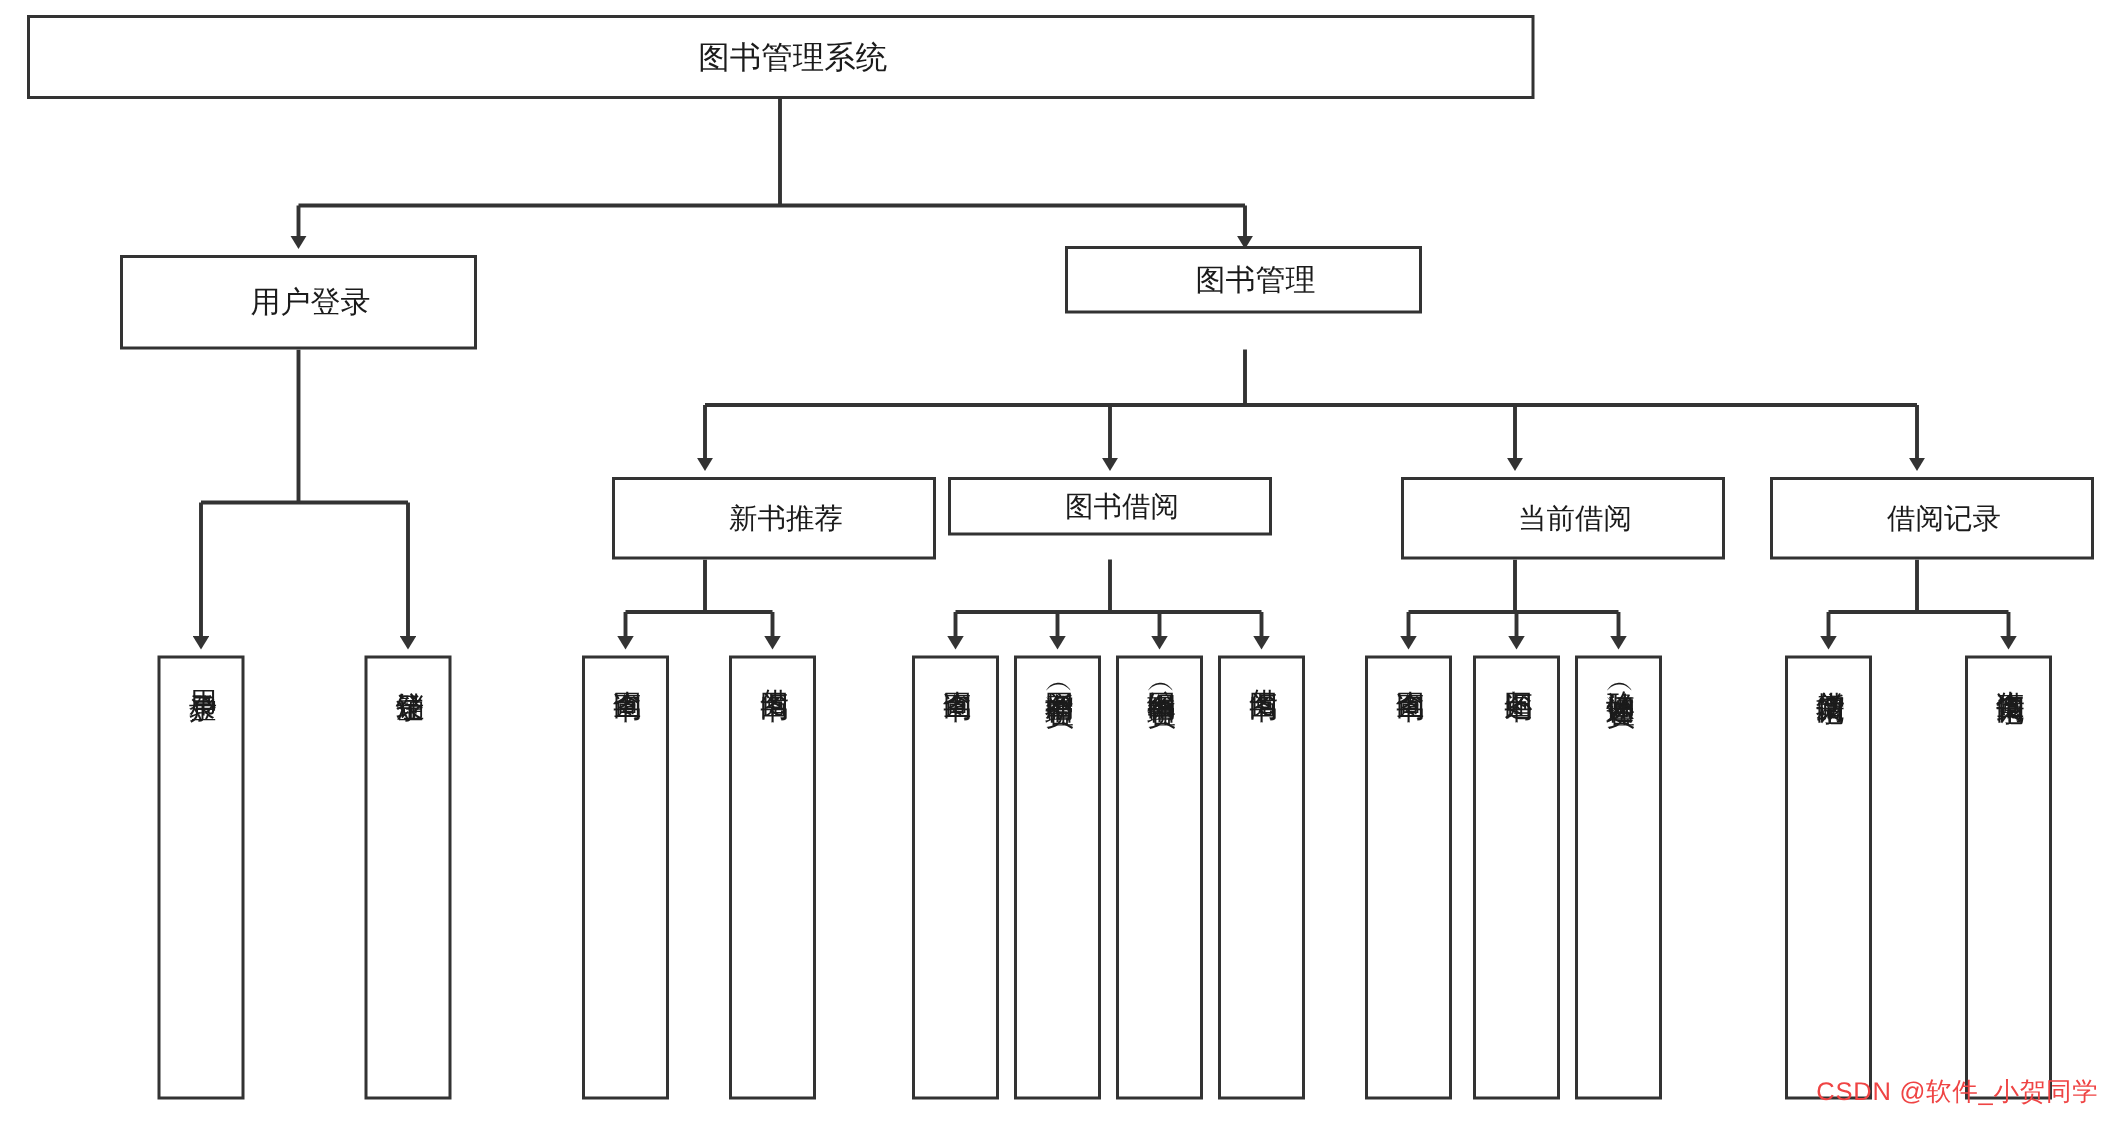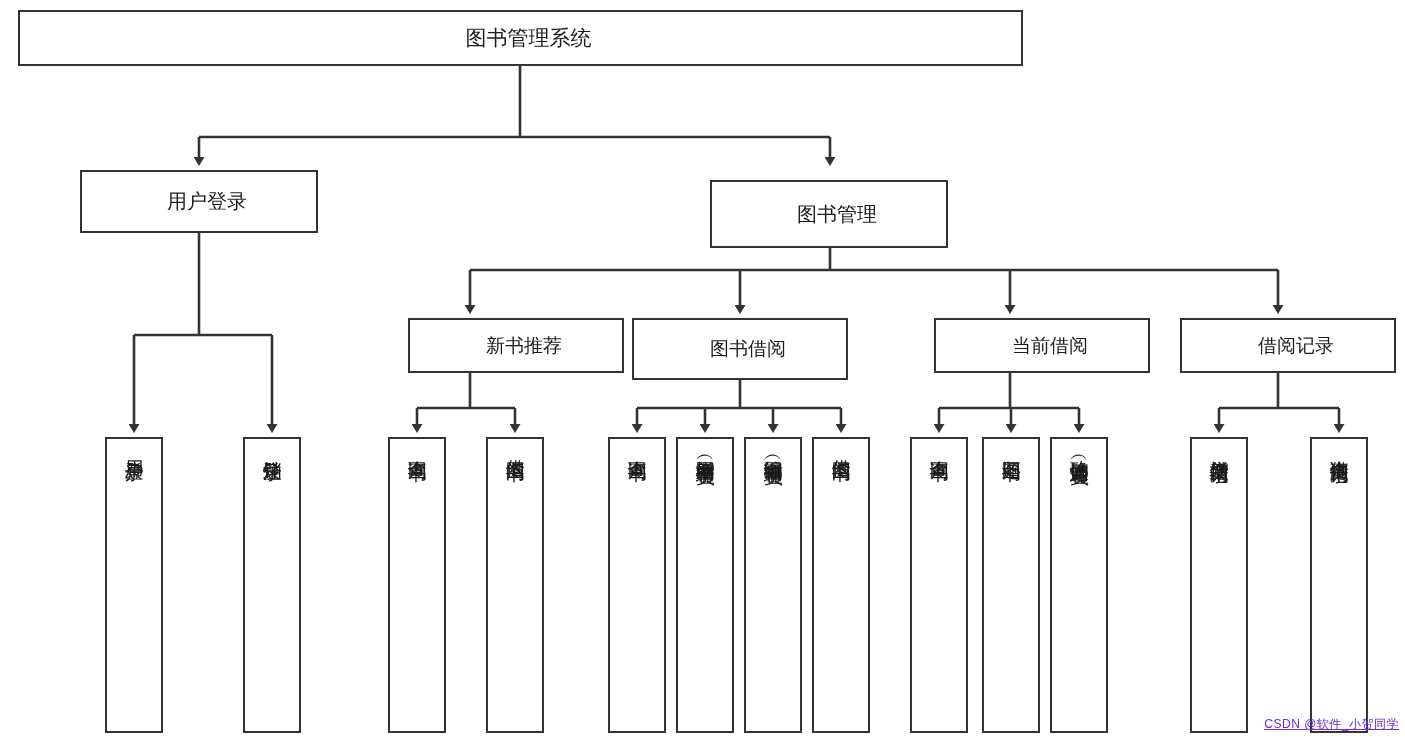--- a/index.html
+++ b/index.html
@@ -45,25 +45,24 @@
   }
   .vtext{
     writing-mode:vertical-rl;
     text-orientation:upright;
     line-height:1.08;
     white-space:nowrap;
     display:block;
   }
   .watermark{
     position:absolute;
-    font-size:12px;
-    color:#6d28d9;
+    font-size:17px;
+    color:#ef4444;
     white-space:nowrap;
     letter-spacing:0.5px;
-    text-decoration:underline;
   }
 </style>
 </head>
 <body>
 
 <div id="canvas">
 
   <svg class="wires" viewBox="0 0 1405 747" xmlns="http://www.w3.org/2000/svg">
     <defs>
       <marker id="arrow" markerWidth="9" markerHeight="11" refX="1" refY="5.5" orient="auto" markerUnits="userSpaceOnUse">
@@ -114,28 +113,28 @@
     </g>
   </svg>
 
   <div class="node level0" id="node-root" style="left: 18px; top: 10px; width: 1005px; height: 56px;">
     <span>图书管理系统</span>
   </div>
 
   <div class="node level1" id="node-l1-0" style="left: 80px; top: 170px; width: 238px; height: 63px;">
     <span>用户登录</span>
   </div>
-  <div class="node level1" id="node-l1-1" style="left: 710px; top: 180px; width: 238px; height: 68px; align-items: center;">
+  <div class="node level1" id="node-l1-1" style="left: 710px; top: 164px; width: 238px; height: 45px; align-items: center;">
     <span>图书管理</span>
   </div>
 
   <div class="node level2" id="node-l2-0" style="left: 362px; top: 318px; width: 216px; height: 55px; margin-left: 46px;">
     <span>新书推荐</span>
   </div>
-  <div class="node level2" id="node-l2-1" style="left: 632px; top: 318px; width: 216px; height: 62px;">
+  <div class="node level2" id="node-l2-1" style="left: 632px; top: 318px; width: 216px; height: 39px;">
     <span>图书借阅</span>
   </div>
   <div class="node level2" id="node-l2-2" style="left: 934px; top: 318px; width: 216px; height: 55px;">
     <span>当前借阅</span>
   </div>
   <div class="node level2" id="node-l2-3" style="left: 1180px; top: 318px; width: 216px; height: 55px;">
     <span>借阅记录</span>
   </div>
 
   <div class="node leaf" id="node-leaf-0" style="left: 105px; top: 437px; width: 58px; height: 296px;">

